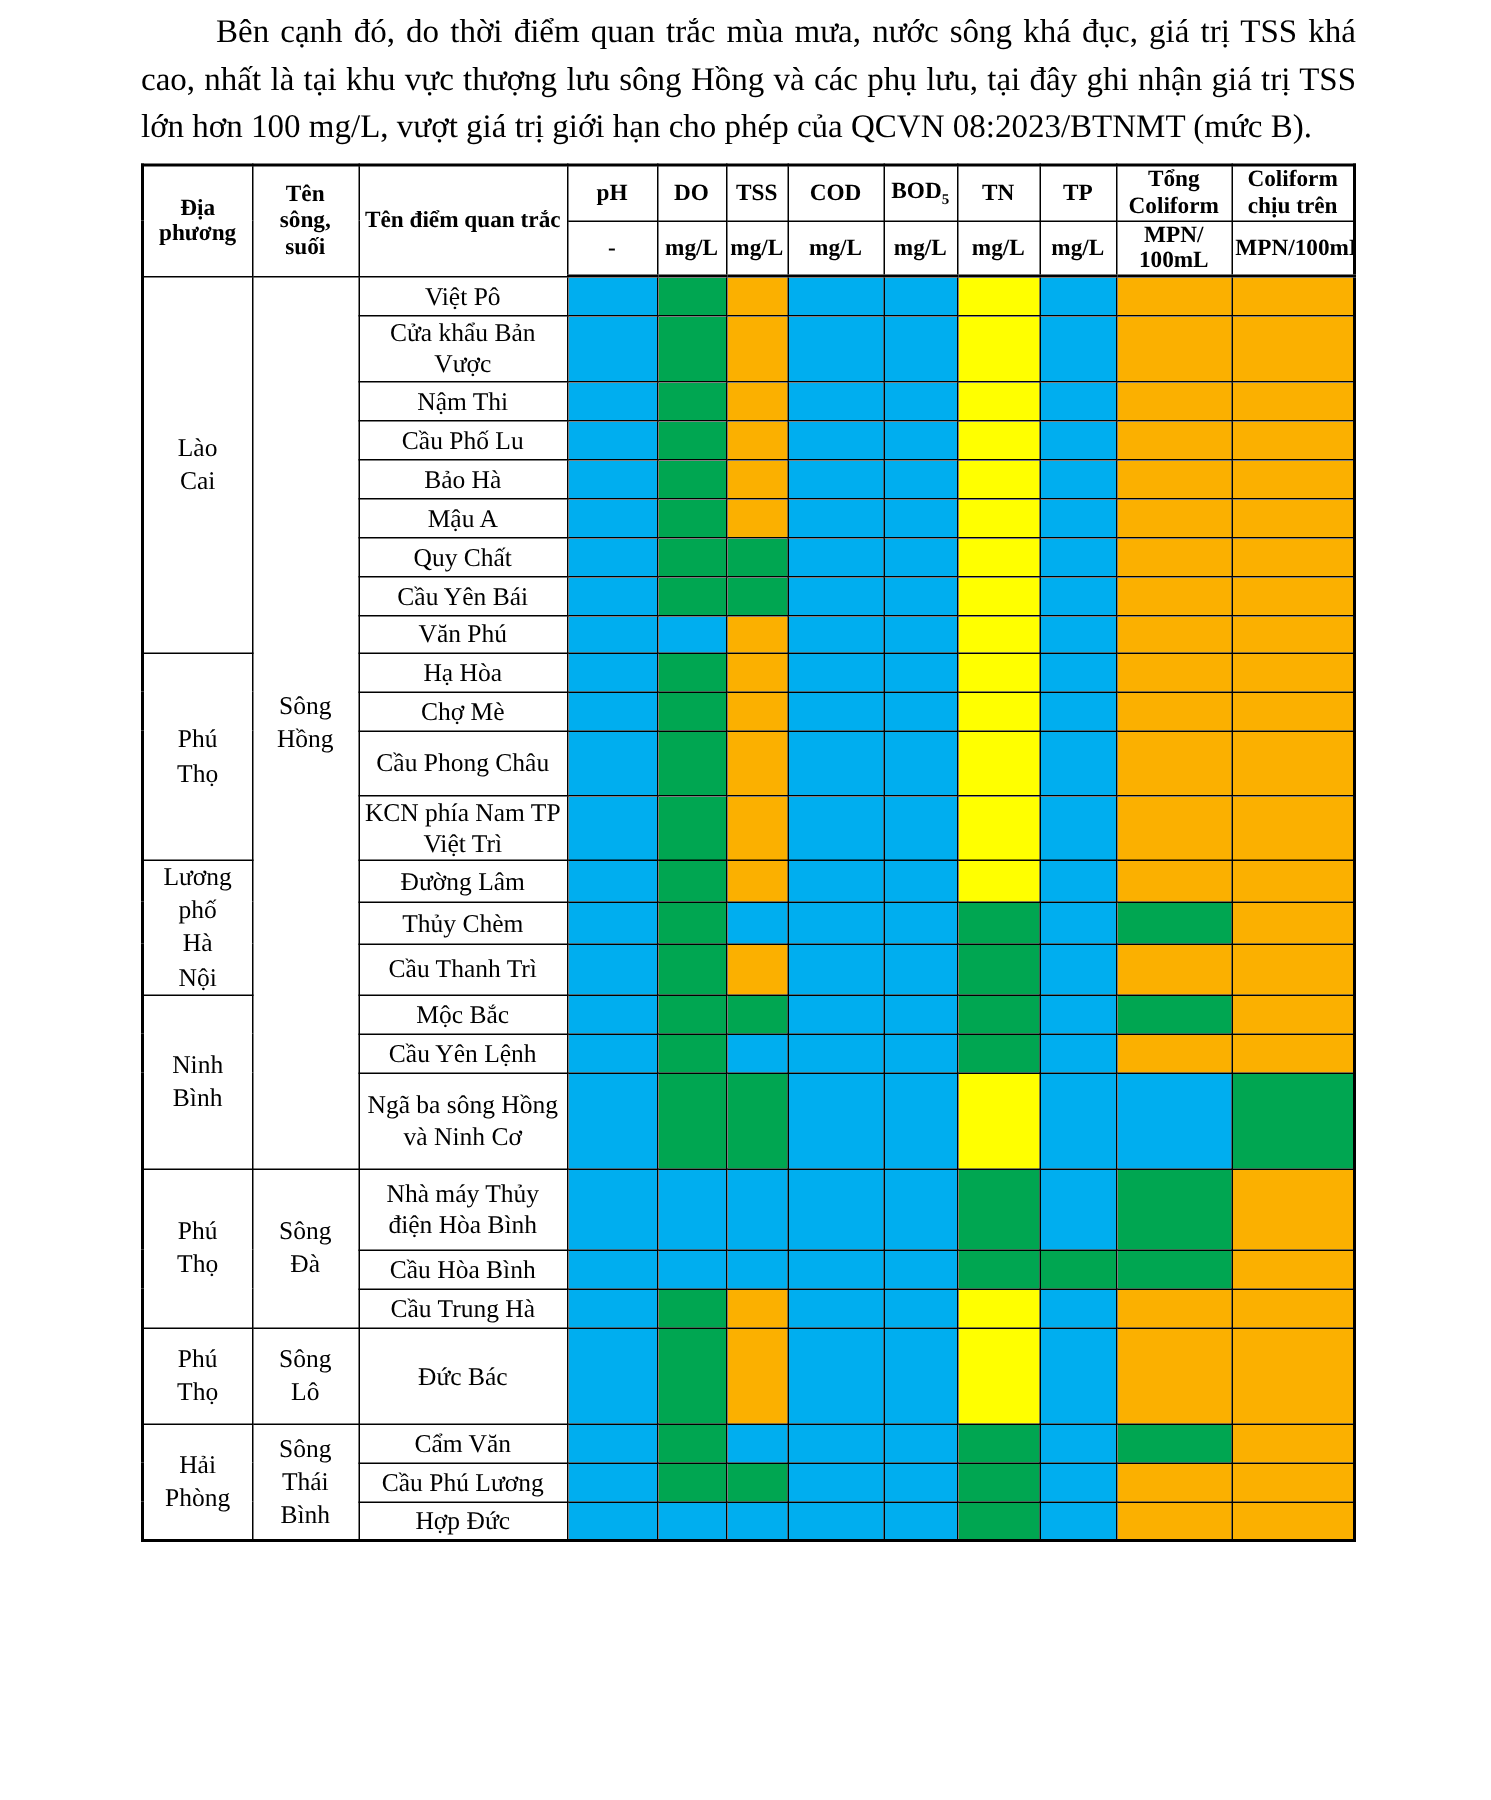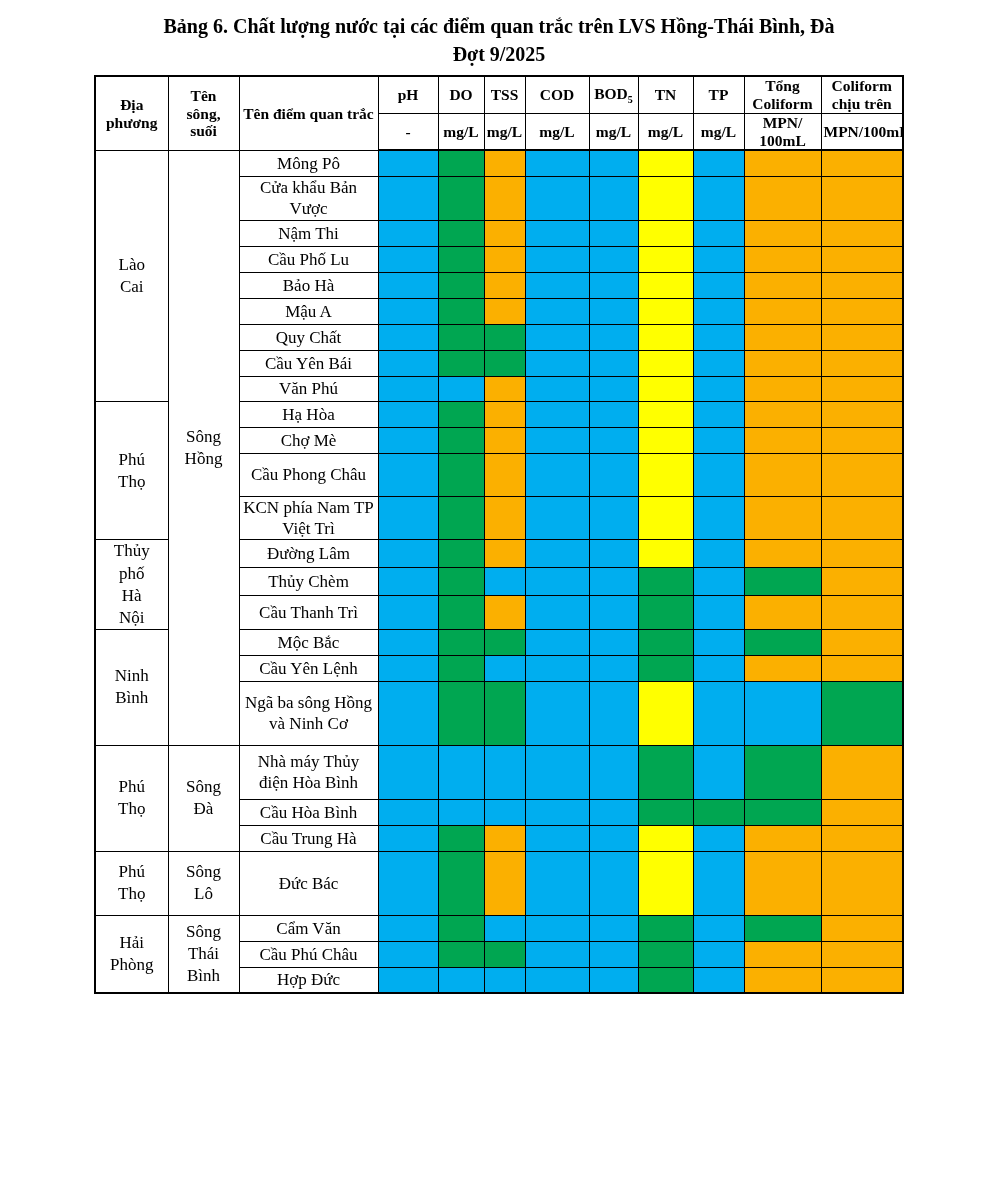--- a/index.html
+++ b/index.html
@@ -41,25 +41,22 @@
   .site-cell { font-size: 17px; line-height: 1.25; padding: 0 9px; background: #fff; }
   .value-cell { }
   sub { font-size: 10px; }
 </style>
 </head>
 <body>
 
 <div class="page">
 
 
-
-  <div class="table-title">
-    <div>Bảng 6. Chất lượng nước tại các điểm quan trắc trên LVS Hồng-Thái Bình, Đà</div>
-    <div>Đợt 9/2025</div>
-  </div>
+  <p class="para indent">Bên cạnh đó, do thời điểm quan trắc mùa mưa, nước sông khá đục, giá trị TSS khá cao, nhất là tại khu vực thượng lưu sông Hồng và các phụ lưu, tại đây ghi nhận giá trị TSS lớn hơn 100 mg/L, vượt giá trị giới hạn cho phép của QCVN 08:2023/BTNMT (mức B).</p>
+
 
   <table class="wq">
     <colgroup>
       <col style="width:73px">
         <col style="width:71px">
         <col style="width:139px">
       <col style="width:60px">
         <col style="width:46px">
         <col style="width:41px">
       <col style="width:64px">
@@ -98,21 +95,21 @@
           <th class="unit-cell unit-mpn">MPN/ 100mL</th>
           <th class="unit-cell unit-mpn">MPN/100mL</th>
         </tr>
     </thead>
     <tbody id="table-body">
         <tr style="height: 26px;">
           <td rowspan="9" class="region-cell stacked">Lào
 Cai</td>
           <td rowspan="19" class="river-cell stacked">Sông
 Hồng</td>
-          <td class="site-cell">Mông Pô</td>
+          <td class="site-cell">Việt Pô</td>
           <td class="value-cell" style="background: rgb(0, 174, 239);"></td>
           <td class="value-cell" style="background: rgb(0, 166, 81);"></td>
           <td class="value-cell" style="background: rgb(251, 176, 0);"></td>
           <td class="value-cell" style="background: rgb(0, 174, 239);"></td>
           <td class="value-cell" style="background: rgb(0, 174, 239);"></td>
           <td class="value-cell" style="background: rgb(255, 255, 0);"></td>
           <td class="value-cell" style="background: rgb(0, 174, 239);"></td>
           <td class="value-cell" style="background: rgb(251, 176, 0);"></td>
           <td class="value-cell" style="background: rgb(251, 176, 0);"></td>
         </tr>
@@ -256,21 +253,21 @@
           <td class="value-cell" style="background: rgb(0, 166, 81);"></td>
           <td class="value-cell" style="background: rgb(251, 176, 0);"></td>
           <td class="value-cell" style="background: rgb(0, 174, 239);"></td>
           <td class="value-cell" style="background: rgb(0, 174, 239);"></td>
           <td class="value-cell" style="background: rgb(255, 255, 0);"></td>
           <td class="value-cell" style="background: rgb(0, 174, 239);"></td>
           <td class="value-cell" style="background: rgb(251, 176, 0);"></td>
           <td class="value-cell" style="background: rgb(251, 176, 0);"></td>
         </tr>
         <tr style="height: 26px;">
-          <td rowspan="3" class="region-cell stacked">Thủy
+          <td rowspan="3" class="region-cell stacked">Lương
 phố
 Hà
 Nội</td>
           <td class="site-cell">Đường Lâm</td>
           <td class="value-cell" style="background: rgb(0, 174, 239);"></td>
           <td class="value-cell" style="background: rgb(0, 166, 81);"></td>
           <td class="value-cell" style="background: rgb(251, 176, 0);"></td>
           <td class="value-cell" style="background: rgb(0, 174, 239);"></td>
           <td class="value-cell" style="background: rgb(0, 174, 239);"></td>
           <td class="value-cell" style="background: rgb(255, 255, 0);"></td>
@@ -407,21 +404,21 @@
           <td class="value-cell" style="background: rgb(0, 166, 81);"></td>
           <td class="value-cell" style="background: rgb(0, 174, 239);"></td>
           <td class="value-cell" style="background: rgb(0, 174, 239);"></td>
           <td class="value-cell" style="background: rgb(0, 174, 239);"></td>
           <td class="value-cell" style="background: rgb(0, 166, 81);"></td>
           <td class="value-cell" style="background: rgb(0, 174, 239);"></td>
           <td class="value-cell" style="background: rgb(0, 166, 81);"></td>
           <td class="value-cell" style="background: rgb(251, 176, 0);"></td>
         </tr>
         <tr style="height: 26px;">
-          <td class="site-cell">Cầu Phú Châu</td>
+          <td class="site-cell">Cầu Phú Lương</td>
           <td class="value-cell" style="background: rgb(0, 174, 239);"></td>
           <td class="value-cell" style="background: rgb(0, 166, 81);"></td>
           <td class="value-cell" style="background: rgb(0, 166, 81);"></td>
           <td class="value-cell" style="background: rgb(0, 174, 239);"></td>
           <td class="value-cell" style="background: rgb(0, 174, 239);"></td>
           <td class="value-cell" style="background: rgb(0, 166, 81);"></td>
           <td class="value-cell" style="background: rgb(0, 174, 239);"></td>
           <td class="value-cell" style="background: rgb(251, 176, 0);"></td>
           <td class="value-cell" style="background: rgb(251, 176, 0);"></td>
         </tr>

